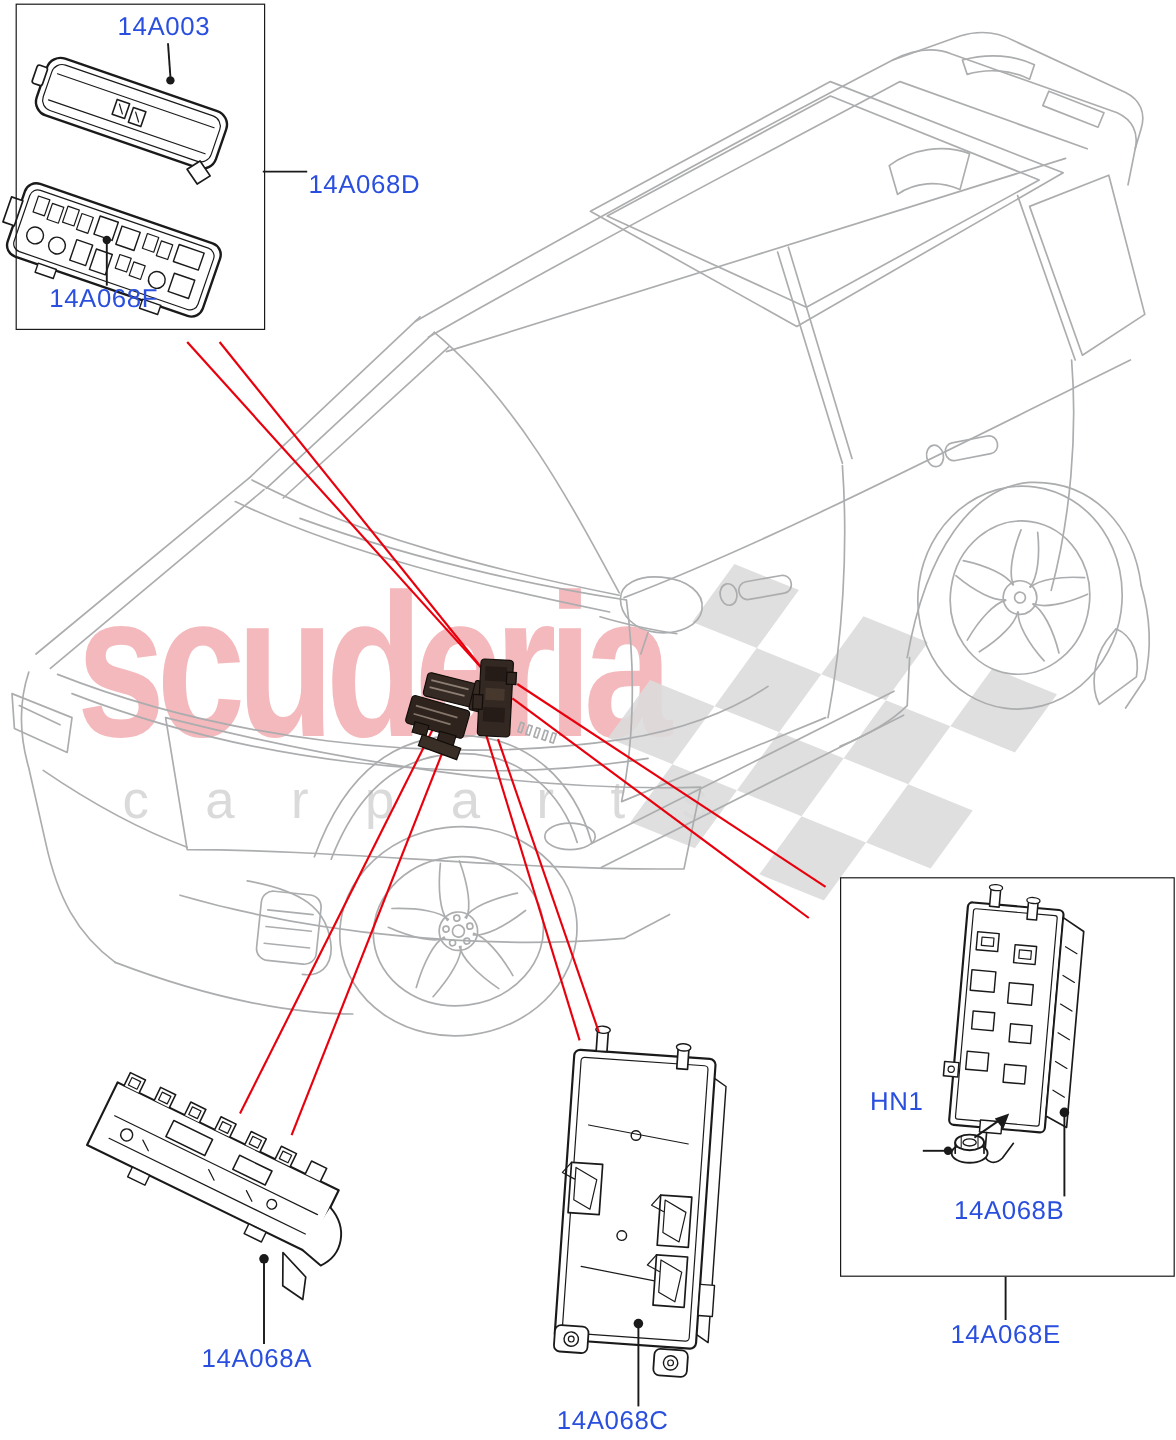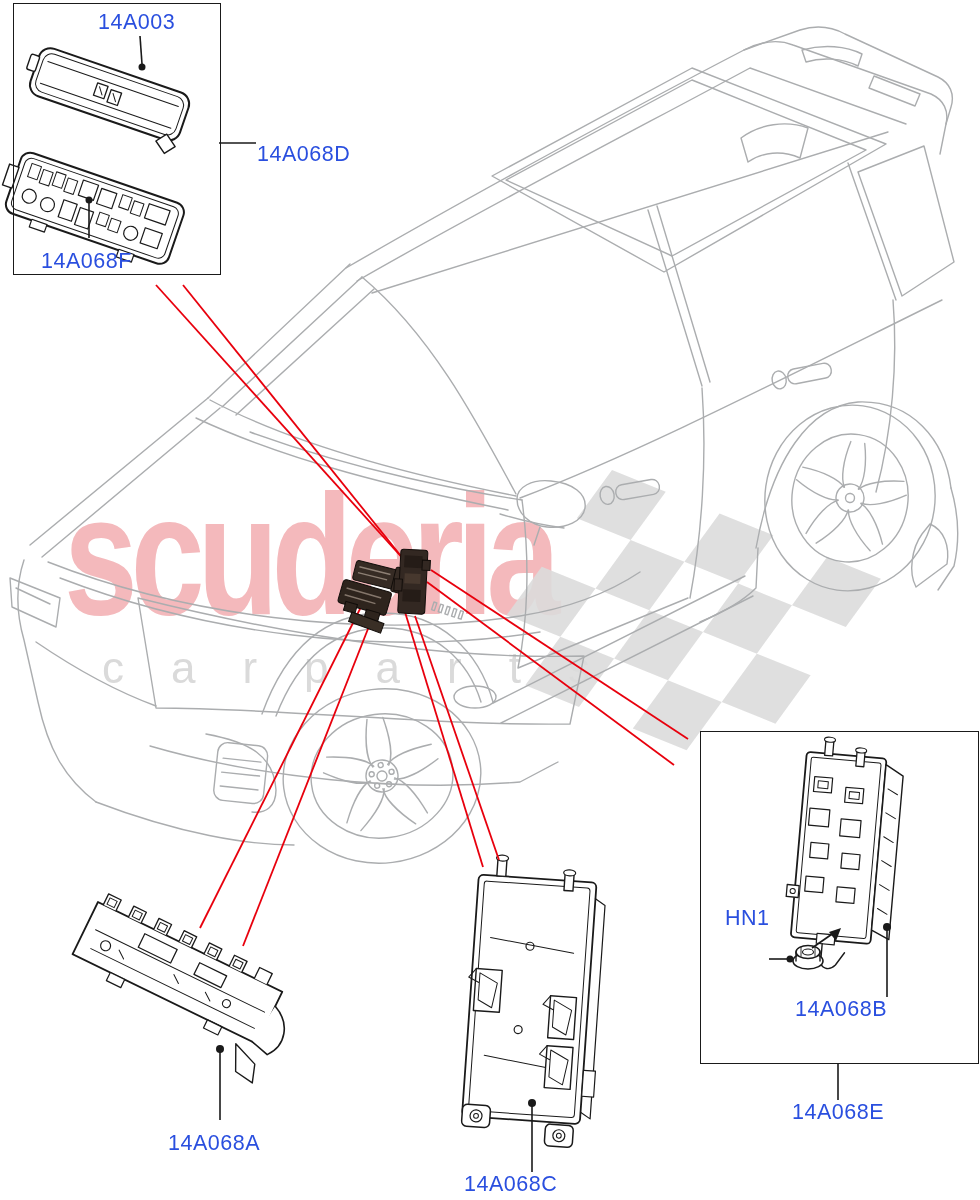--- a/index.html
+++ b/index.html
@@ -335,21 +335,21 @@
         <rect x="4" y="40" width="18" height="12" fill="#251c17"></rect>
         <rect x="22" y="10" width="8" height="10" fill="#332822" stroke="#120d0a"></rect>
         <rect x="-5" y="30" width="8" height="12" fill="#332822" stroke="#120d0a"></rect>
       </g>
     <g transform="translate(352,612) rotate(20)">
         <rect width="34" height="10" fill="#3a2f26" stroke="#120d0a"></rect>
       </g>
   </svg>
 
   <div class="callout" style="left:98px;top:12px;">14A003</div>
-  <div class="callout" style="left:41px;top:251px;">14A068F</div>
+  <div class="callout" style="left:41px;top:239px;">14A068F</div>
   <div class="callout" style="left:257px;top:132px;margin-top:12px;">14A068D</div>
-  <div class="callout" style="left:168px;top:1122px;margin-top:11px;">14A068A</div>
+  <div class="callout" style="left:168px;top:1122px;">14A068A</div>
   <div class="callout" style="left:464px;top:1174px;">14A068C</div>
   <div class="callout" style="left:725px;top:908px;">HN1</div>
   <div class="callout" style="left:795px;top:999px;">14A068B</div>
   <div class="callout" style="left:792px;top:1102px;">14A068E</div>
 
 </div>
 
 </body></html>

